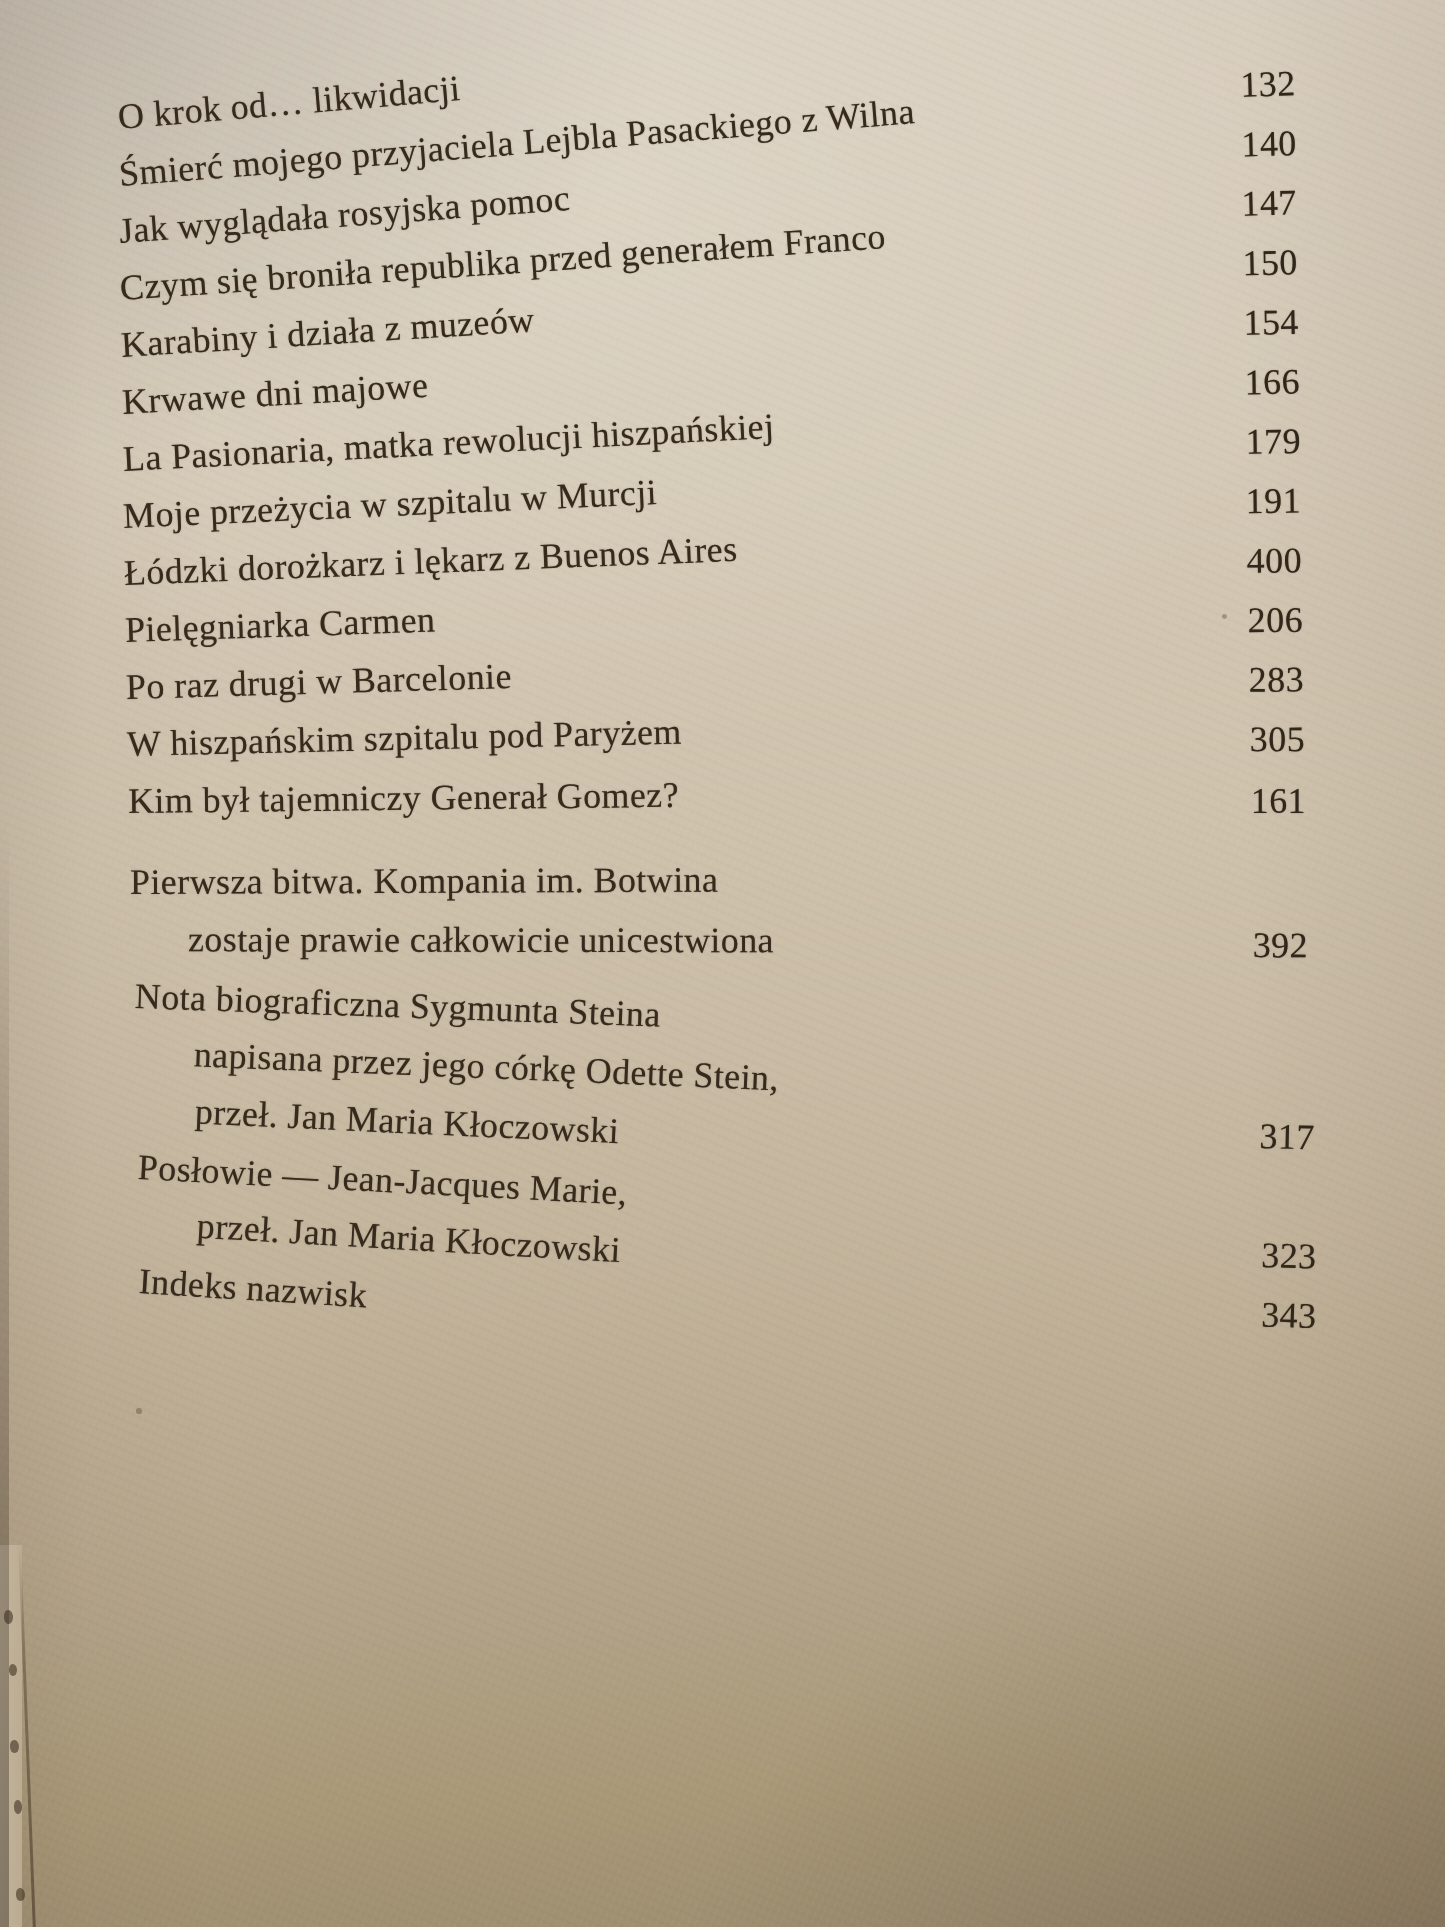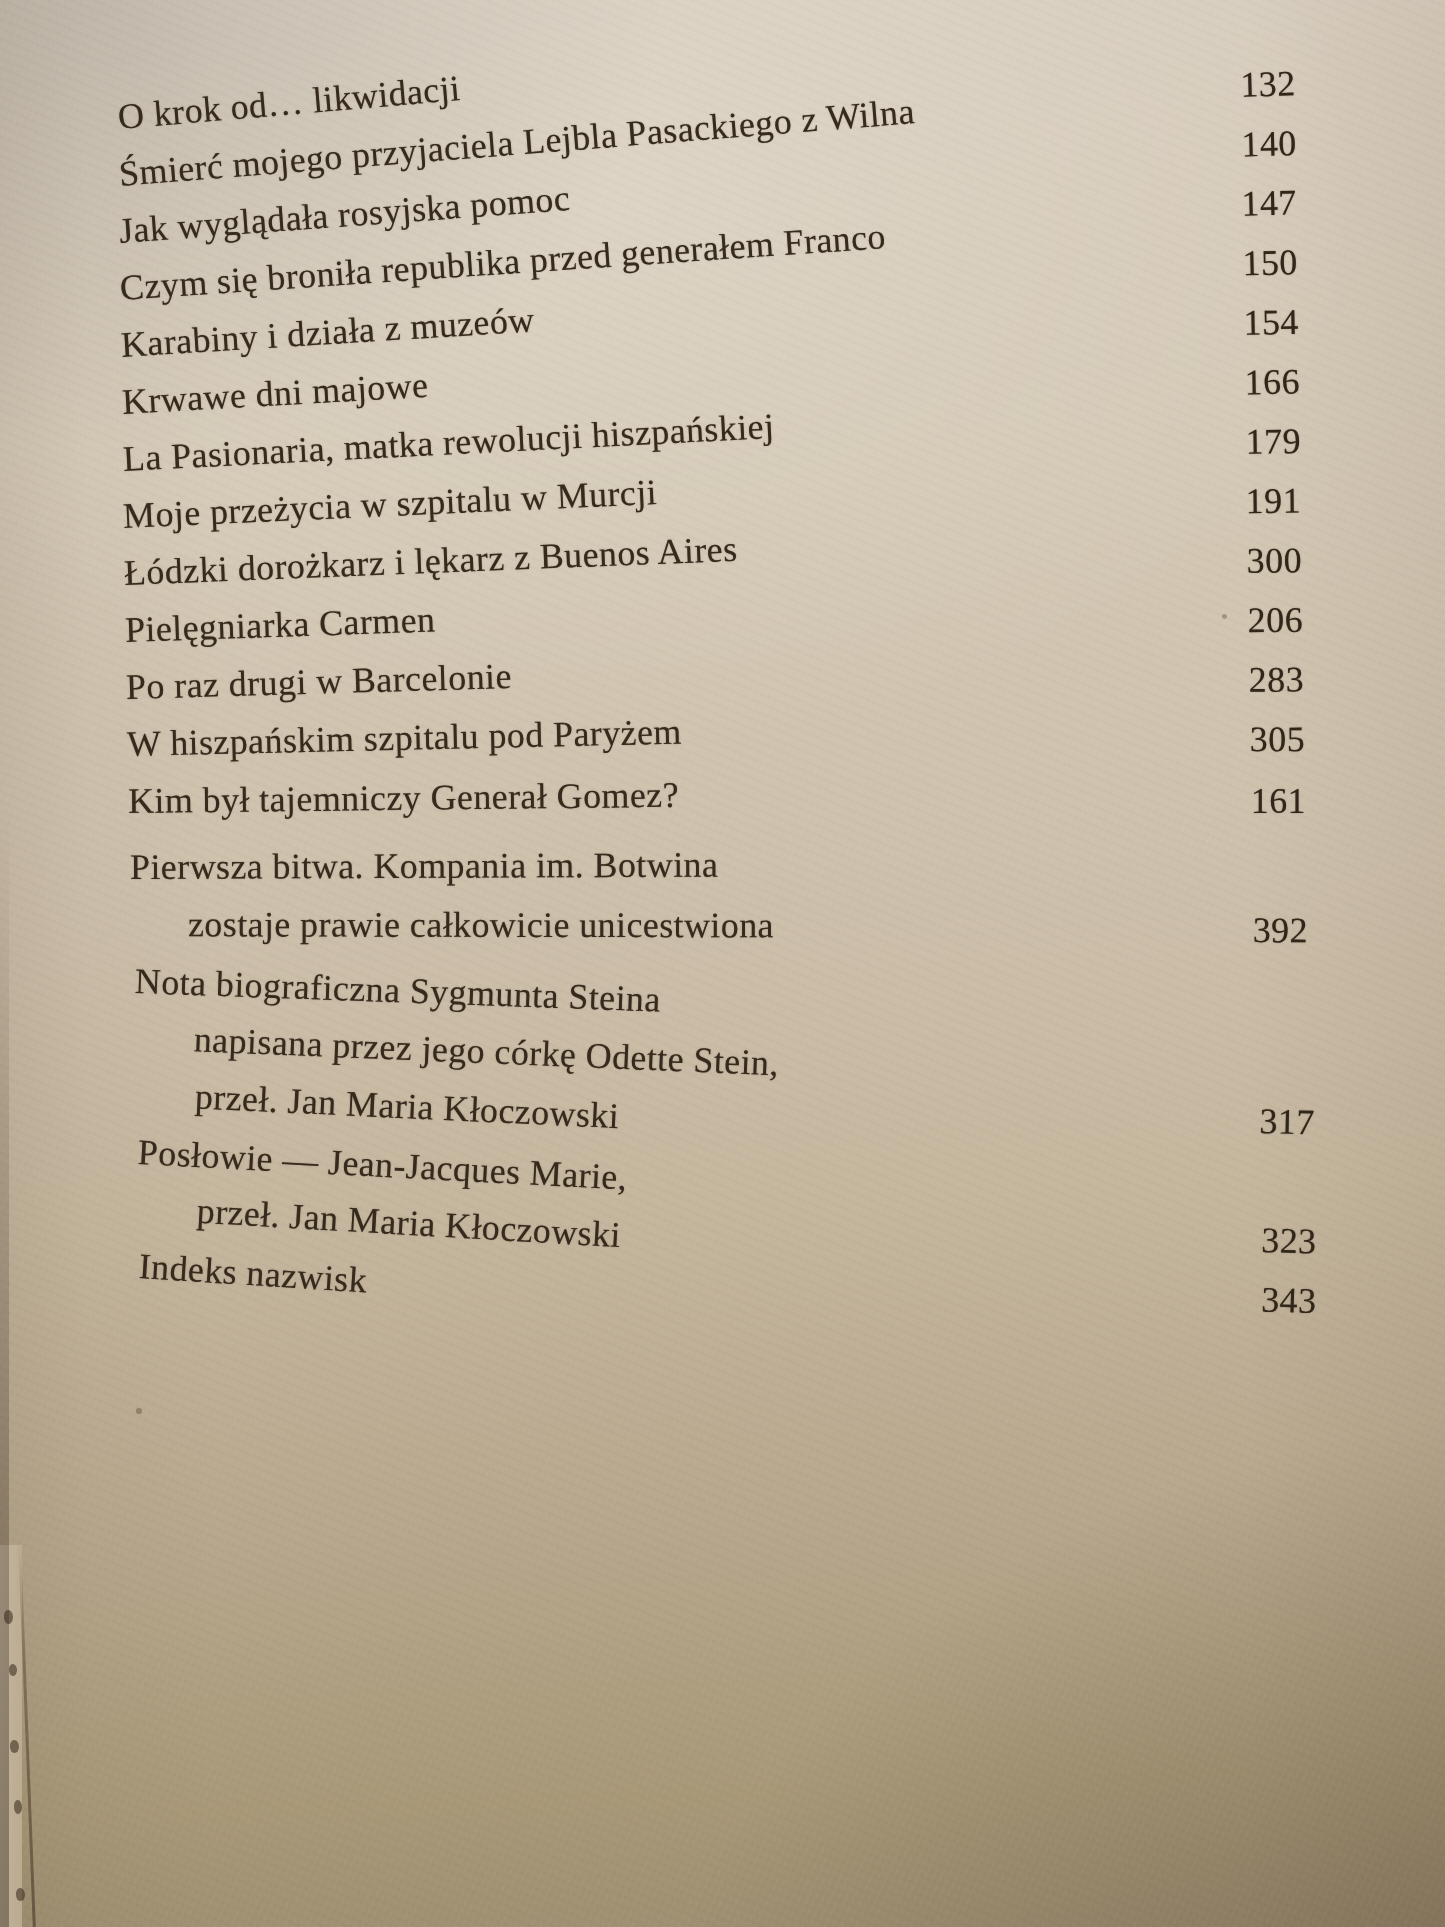--- a/index.html
+++ b/index.html
@@ -41,21 +41,21 @@
     position:absolute;background:rgba(52,38,24,0.55);
     border-radius:45% 55% 50% 50%;filter:blur(0.6px);
   }
   .speck.faint{background:rgba(52,38,24,0.30);}
   
   .toc{
     position:absolute;left:116px;top:88px;width:1178px;
     color:#362a1d;
   }
   .entry{margin:0;}
-  .entry.gap-small{margin-top:9px;}
+  .entry.gap-small{margin-top:24px;}
   .entry.gap-large{margin-top:228px;}
   .line{
     display:flex;justify-content:space-between;align-items:center;
     height:57px;font-size:36px;letter-spacing:0.4px;
     transform-origin:0 50%;
     white-space:nowrap;
   }
   .line.indent{padding-left:58px;}
   .title{
     display:inline-block;transform-origin:0 50%;
@@ -118,21 +118,21 @@
       </div>
       <div class="entry">
         <div class="line" style="transform: translateX(7px) rotate(-0.75deg);">
           <span class="title" style="transform: rotate(-1.83deg);">Moje przeżycia w szpitalu w Murcji</span>
           <span class="pagenum">191</span>
         </div>
       </div>
       <div class="entry">
         <div class="line" style="transform: translateX(8px) rotate(-0.62deg);">
           <span class="title" style="transform: rotate(-1.64deg);">Łódzki dorożkarz i lękarz z Buenos Aires</span>
-          <span class="pagenum">300</span>
+          <span class="pagenum">400</span>
         </div>
       </div>
       <div class="entry">
         <div class="line" style="transform: translateX(9px) rotate(-0.5deg);">
           <span class="title" style="transform: rotate(-1.44deg);">Pielęgniarka Carmen</span>
           <span class="pagenum">206</span>
         </div>
       </div>
       <div class="entry">
         <div class="line" style="transform: translateX(10px) rotate(-0.37deg);">

